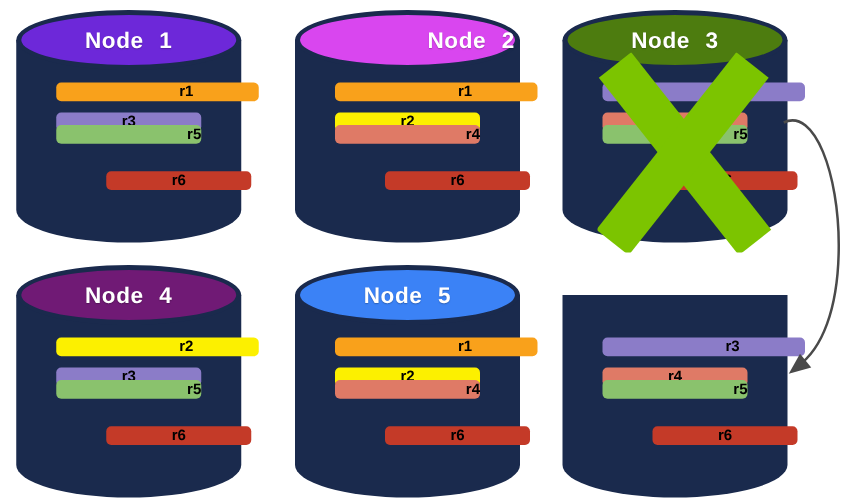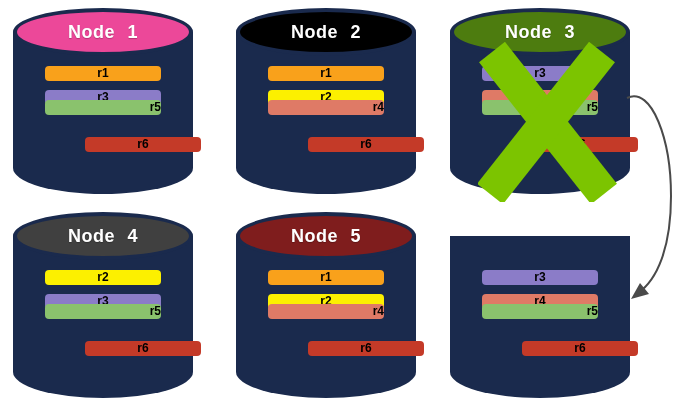--- a/index.html
+++ b/index.html
@@ -46,48 +46,48 @@
     left: 32px;
     width: 116px;
     height: 15px;
     border-radius: 4px;
     text-align: center;
     line-height: 15px;
     font-size: 12px;
     font-weight: bold;
     color: #000000;
   }
-  .bar-1 { top: 58px; }
+  .bar-1 { top: 58px; padding-left: 46px; }
   .bar-2 { top: 82px; }
   .bar-3 { top: 92px; text-align: right; }
   .bar-4 { top: 129px; margin-left: 40px; }
   .overlay-svg {
     position: absolute;
     pointer-events: none;
   }
 </style>
 </head>
 <body>
 
 <div class="canvas">
 
   <div class="node" style="left:13px; top:8px;">
     <div class="cyl-body" style="background-color: rgb(26, 42, 77);"></div>
-    <div class="cyl-top" style="background-color: #ec4899; border-color: rgb(26, 42, 77);">
+    <div class="cyl-top" style="background-color: #6d28d9; border-color: rgb(26, 42, 77);">
       <span class="node-title">Node 1</span>
     </div>
     <div class="bar bar-1" style="background-color: rgb(249, 161, 27);">r1</div>
     <div class="bar bar-2" style="background-color: rgb(139, 124, 200);">r3</div>
     <div class="bar bar-3" style="background-color: rgb(138, 194, 109);">r5</div>
     <div class="bar bar-4" style="background-color: rgb(196, 58, 40);">r6</div>
   </div>
 
   <div class="node" style="left:236px; top:8px;">
     <div class="cyl-body" style="background-color: rgb(26, 42, 77);"></div>
-    <div class="cyl-top" style="background-color: #000000; border-color: rgb(26, 42, 77);">
+    <div class="cyl-top" style="background-color: #d946ef; border-color: rgb(26, 42, 77); justify-content: flex-end;">
       <span class="node-title">Node 2</span>
     </div>
     <div class="bar bar-1" style="background-color: rgb(249, 161, 27);">r1</div>
     <div class="bar bar-2" style="background-color: rgb(252, 240, 0);">r2</div>
     <div class="bar bar-3" style="background-color: rgb(223, 122, 102);">r4</div>
     <div class="bar bar-4" style="background-color: rgb(196, 58, 40);">r6</div>
   </div>
 
   <div class="node" style="left:450px; top:8px;">
     <div class="cyl-body" style="background-color: rgb(26, 42, 77);"></div>
@@ -95,32 +95,32 @@
       <span class="node-title">Node 3</span>
     </div>
     <div class="bar bar-1" style="background-color: rgb(139, 124, 200);">r3</div>
     <div class="bar bar-2" style="background-color: rgb(223, 122, 102);">r4</div>
     <div class="bar bar-3" style="background-color: rgb(138, 194, 109);">r5</div>
     <div class="bar bar-4" style="background-color: rgb(196, 58, 40);">r6</div>
   </div>
 
   <div class="node" style="left:13px; top:212px;">
     <div class="cyl-body" style="background-color: rgb(26, 42, 77);"></div>
-    <div class="cyl-top" style="background-color: #404040; border-color: rgb(26, 42, 77);">
+    <div class="cyl-top" style="background-color: #701a75; border-color: rgb(26, 42, 77);">
       <span class="node-title">Node 4</span>
     </div>
     <div class="bar bar-1" style="background-color: rgb(252, 240, 0);">r2</div>
     <div class="bar bar-2" style="background-color: rgb(139, 124, 200);">r3</div>
     <div class="bar bar-3" style="background-color: rgb(138, 194, 109);">r5</div>
     <div class="bar bar-4" style="background-color: rgb(196, 58, 40);">r6</div>
   </div>
 
   <div class="node" style="left:236px; top:212px;">
     <div class="cyl-body" style="background-color: rgb(26, 42, 77);"></div>
-    <div class="cyl-top" style="background-color: #7f1d1d; border-color: rgb(26, 42, 77);">
+    <div class="cyl-top" style="background-color: #3b82f6; border-color: rgb(26, 42, 77);">
       <span class="node-title">Node 5</span>
     </div>
     <div class="bar bar-1" style="background-color: rgb(249, 161, 27);">r1</div>
     <div class="bar bar-2" style="background-color: rgb(252, 240, 0);">r2</div>
     <div class="bar bar-3" style="background-color: rgb(223, 122, 102);">r4</div>
     <div class="bar bar-4" style="background-color: rgb(196, 58, 40);">r6</div>
   </div>
 
   <div class="node" style="left:450px; top:212px;">
     <div class="cyl-body" style="background-color: rgb(26, 42, 77);"></div>

